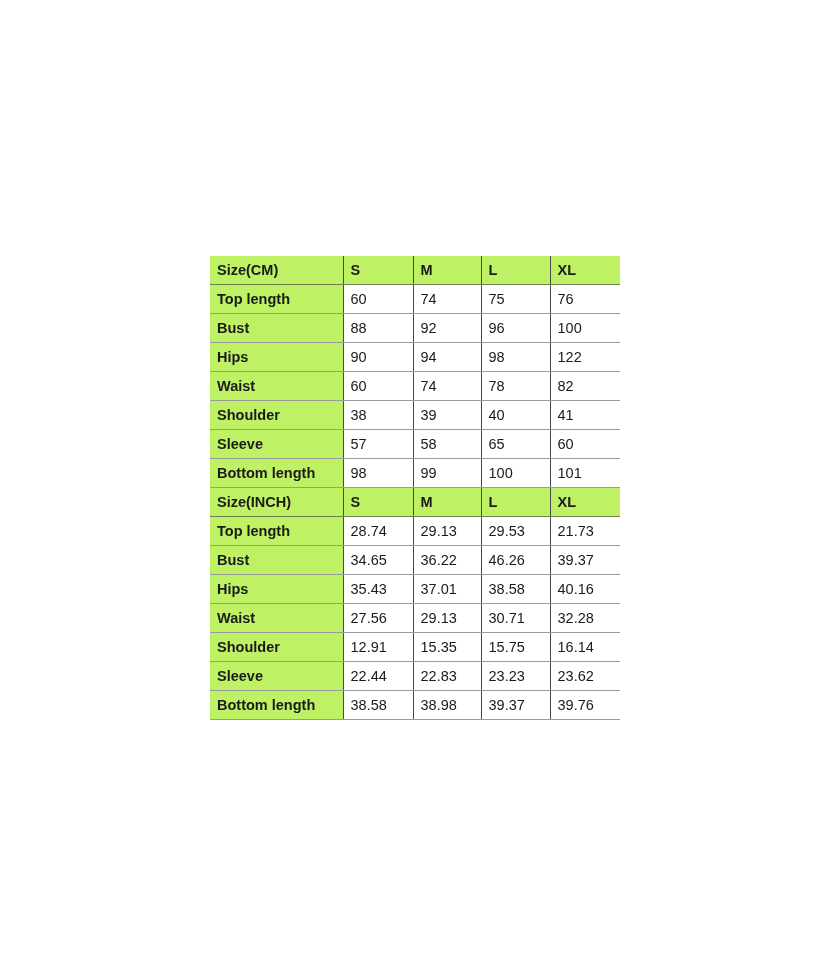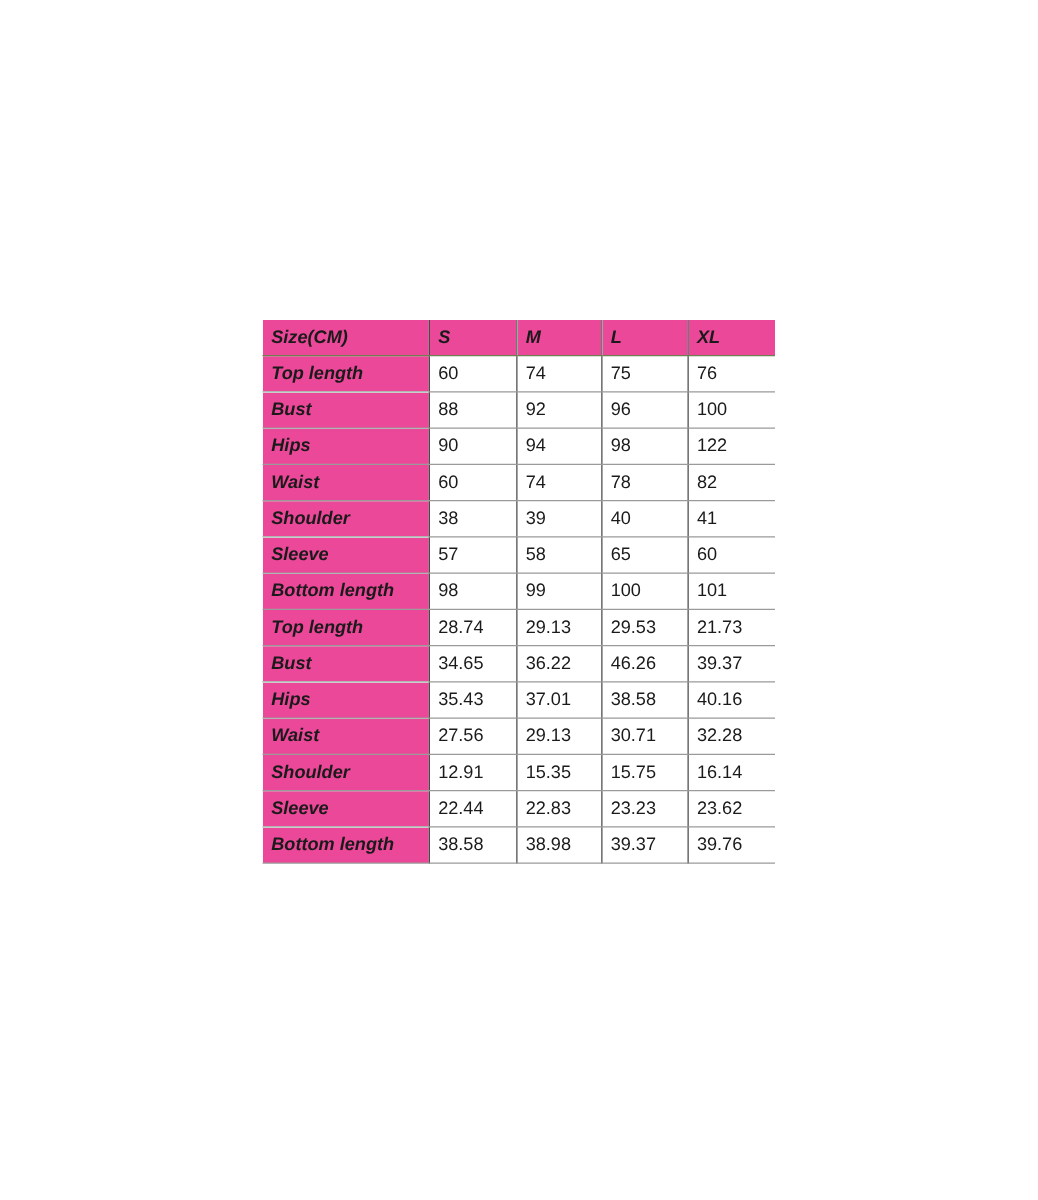--- a/index.html
+++ b/index.html
@@ -50,22 +50,21 @@
     box-sizing: border-box;
   }
 
   table.size-chart tr td:last-child {
     border-right: none;
     margin-top: 35px;
   }
 
   
   table.size-chart td.green {
-    background: #ec4899;
-    font-style: italic;
+    background: #bef264;
   }
 
   
   table.size-chart tr.hdr td {
     border-bottom: 1px solid #6e7f52;
     font-weight: 600;
   }
 
   
   table.size-chart td.label {
@@ -139,20 +138,27 @@
           <td>65</td>
           <td>60</td>
         </tr>
         <tr>
           <td class="green label">Bottom length</td>
           <td>98</td>
           <td>99</td>
           <td>100</td>
           <td>101</td>
         </tr>
+        <tr class="hdr">
+          <td class="green label">Size(INCH)</td>
+          <td class="green">S</td>
+          <td class="green">M</td>
+          <td class="green">L</td>
+          <td class="green">XL</td>
+        </tr>
         <tr>
           <td class="green label">Top length</td>
           <td>28.74</td>
           <td>29.13</td>
           <td>29.53</td>
           <td>21.73</td>
         </tr>
         <tr>
           <td class="green label">Bust</td>
           <td>34.65</td>

